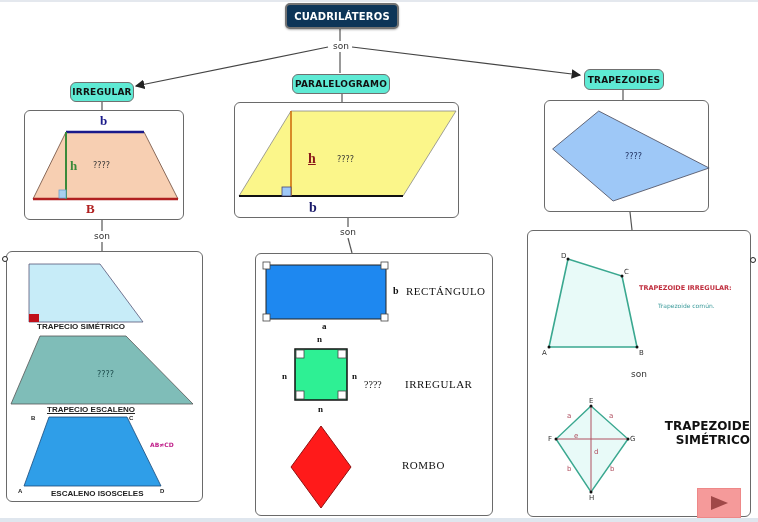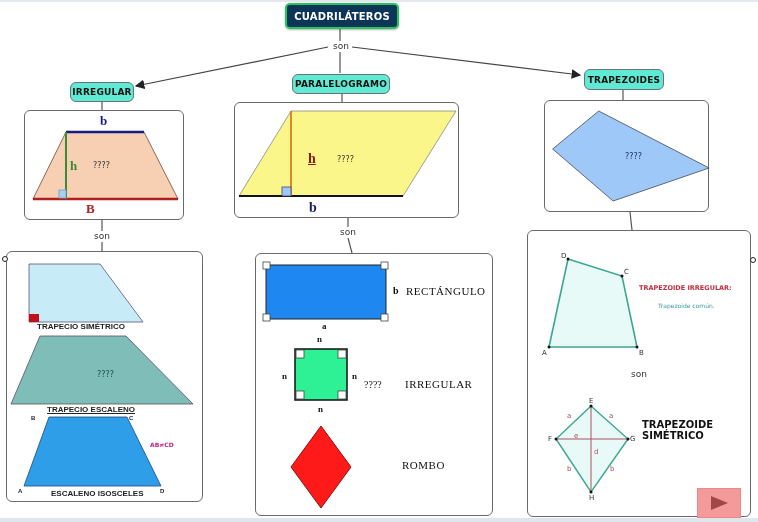--- a/index.html
+++ b/index.html
@@ -1,20 +1,20 @@
 <!DOCTYPE html>
 <html><head>
 <meta charset="utf-8">
 <style>
   html,body{margin:0;padding:0;}
   body{width:758px;height:522px;position:relative;background:#ffffff;overflow:hidden;font-family:"DejaVu Sans",sans-serif;}
   .abs{position:absolute;}
   .topline{left:0;top:0;width:758px;height:2px;background:#e4e8ee;}
   .bottomline{left:0;top:518px;width:758px;height:4px;background:#dfe6ee;}
-  .title-node{left:285px;top:3px;width:110px;height:22px;background:#0d3558;border:2px solid #22c55e;border-radius:5px;color:#ffffff;font-weight:bold;font-size:10px;display:flex;align-items:center;justify-content:center;letter-spacing:0.2px;box-shadow:0 1px 2px rgba(0,0,0,0.3);}
+  .title-node{left:285px;top:3px;width:110px;height:22px;background:#0d3558;border:2px solid #737373;border-radius:5px;color:#ffffff;font-weight:bold;font-size:10px;display:flex;align-items:center;justify-content:center;letter-spacing:0.2px;box-shadow:0 1px 2px rgba(0,0,0,0.3);}
   .label-node{background:#5eead4;border:1.5px solid #707070;border-radius:6px;color:#111;font-weight:bold;font-size:9px;display:flex;align-items:center;justify-content:center;letter-spacing:0.2px;}
   .card{background:#ffffff;border:1.5px solid #6a6a6a;border-radius:6px;box-sizing:border-box;}
   .link-text{font-size:9px;color:#333;background:#fff;padding:0 2px;line-height:11px;}
   svg{position:absolute;left:0;top:0;overflow:visible;}
   .serif{font-family:"Liberation Serif","DejaVu Serif",serif;}
   .small-bold{font-family:"Liberation Sans",sans-serif;font-weight:bold;font-size:8px;color:#222;}
   .next-btn{left:697px;top:488px;width:44px;height:30px;background:#f59a9a;border:1px solid #e88;box-sizing:border-box;display:flex;align-items:center;justify-content:center;cursor:pointer;}
   .handle{width:6px;height:6px;border:1px solid #222;border-radius:50%;background:#fff;box-sizing:border-box;}
 </style>
 </head>
@@ -155,21 +155,21 @@
   <span class="abs" style="left:61px;top:166px;font-size:7px;color:#333;">E</span>
   <span class="abs" style="left:20px;top:204px;font-size:7px;color:#333;">F</span>
   <span class="abs" style="left:102px;top:204px;font-size:7px;color:#333;">G</span>
   <span class="abs" style="left:61px;top:263px;font-size:7px;color:#333;">H</span>
   <span class="abs" style="left:39px;top:181px;font-size:7px;color:#b05060;">a</span>
   <span class="abs" style="left:81px;top:181px;font-size:7px;color:#b05060;">a</span>
   <span class="abs" style="left:39px;top:234px;font-size:7px;color:#b05060;">b</span>
   <span class="abs" style="left:82px;top:234px;font-size:7px;color:#b05060;">b</span>
   <span class="abs" style="left:46px;top:201px;font-size:7px;color:#b05060;">e</span>
   <span class="abs" style="left:66px;top:217px;font-size:7px;color:#b05060;">d</span>
-  <span class="abs" style="left:114px;top:188px;font-size:10px;font-weight:bold;color:#111;">TRAPEZOIDE SIMÉTRICO</span>
+  <span class="abs" style="left:114px;top:188px;font-size:12px;font-weight:bold;color:#111;text-align:right;">TRAPEZOIDE SIMÉTRICO</span>
 </div>
 
 <div class="abs handle" style="left:2px;top:256px;"></div>
 <div class="abs handle" style="left:750px;top:257px;"></div>
 
 <div class="abs next-btn">
   <svg width="20" height="16" style="position:static;">
     <polygon points="2,1 19,8 2,15" fill="#a04848"></polygon>
   </svg>
 </div>

